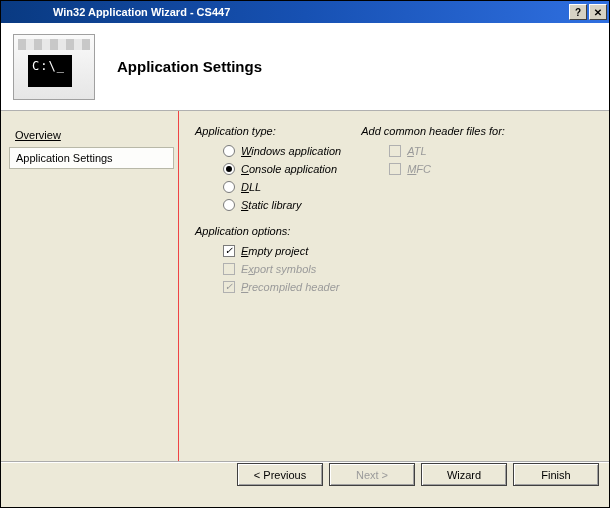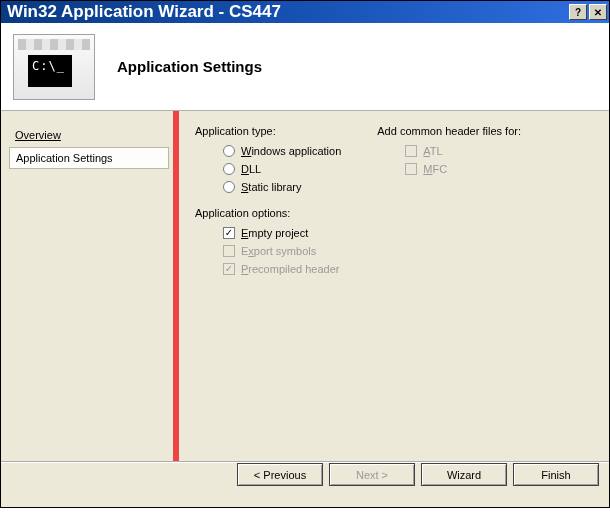--- a/index.html
+++ b/index.html
@@ -22,21 +22,21 @@
   }
   .titlebar {
     height: 22px;
     background: linear-gradient(90deg,#093a82 0%,#1751b3 50%,#2f6fe0 100%);
     color: #fff;
     display: flex;
     align-items: center;
     padding: 0 2px 0 6px;
     font-weight: bold;
   }
-  .titlebar .title { flex: 1; font-size: 17px; }
+  .titlebar .title { flex: 1; font-size: 11px; margin-left: 46px; }
   .titlebar .tb-btn {
     width: 18px; height: 16px;
     background: #d6d2c4;
     border: 1px solid #fff;
     border-right-color:#404040; border-bottom-color:#404040;
     margin-left: 2px;
     font-size: 10px;
     display:flex; align-items:center; justify-content:center;
     color:#000;
     font-weight:bold;
@@ -69,42 +69,43 @@
   .header-title {
     font-size: 15px; font-weight:bold; color:#000;
   }
   .body {
     flex:1;
     display:flex;
     background:#ece9d8;
   }
   .sidebar {
     width: 178px;
-    border-right: 6px solid #ef4444;
+    border-right: 1px solid #ef4444;
     padding: 14px 4px 8px 8px;
   }
   .side-link {
     display:block;
     padding: 4px 6px;
     color:#000;
     text-decoration: underline;
     cursor:pointer;
     margin-bottom:2px;
   }
   .side-link.selected {
     background:#fdfdfb;
     border:1px solid #b8b8a8;
     color:#000;
     text-decoration:none;
   }
   .main {
     flex:1;
     padding: 14px 16px 8px 16px;
     display:flex;
-    gap: 36px;
+    gap: 20px;
+    font-style: italic;
   }
   .col { display:flex; flex-direction:column; }
   .group-label { margin-bottom: 6px; }
   .radio-row, .check-row {
     display:flex; align-items:flex-start;
     margin: 2px 0 4px 10px;
     gap:6px;
     padding-left:18px;
   }
   .radio {
@@ -176,20 +177,24 @@
 
     <div class="main">
       <div class="col">
         <span class="group-label">Application type:</span>
 
         <div class="radio-row">
           <span class="radio"></span>
           <span class="opt-label"><span class="ul">W</span>indows application</span>
         </div>
         <div class="radio-row">
+          <span class="radio checked"></span>
+          <span class="opt-label"><span class="ul">C</span>onsole application</span>
+        </div>
+        <div class="radio-row">
           <span class="radio"></span>
           <span class="opt-label"><span class="ul">D</span>LL</span>
         </div>
         <div class="radio-row">
           <span class="radio"></span>
           <span class="opt-label"><span class="ul">S</span>tatic library</span>
         </div>
 
         <div class="section-gap"></div>
         <span class="group-label">Application options:</span>

